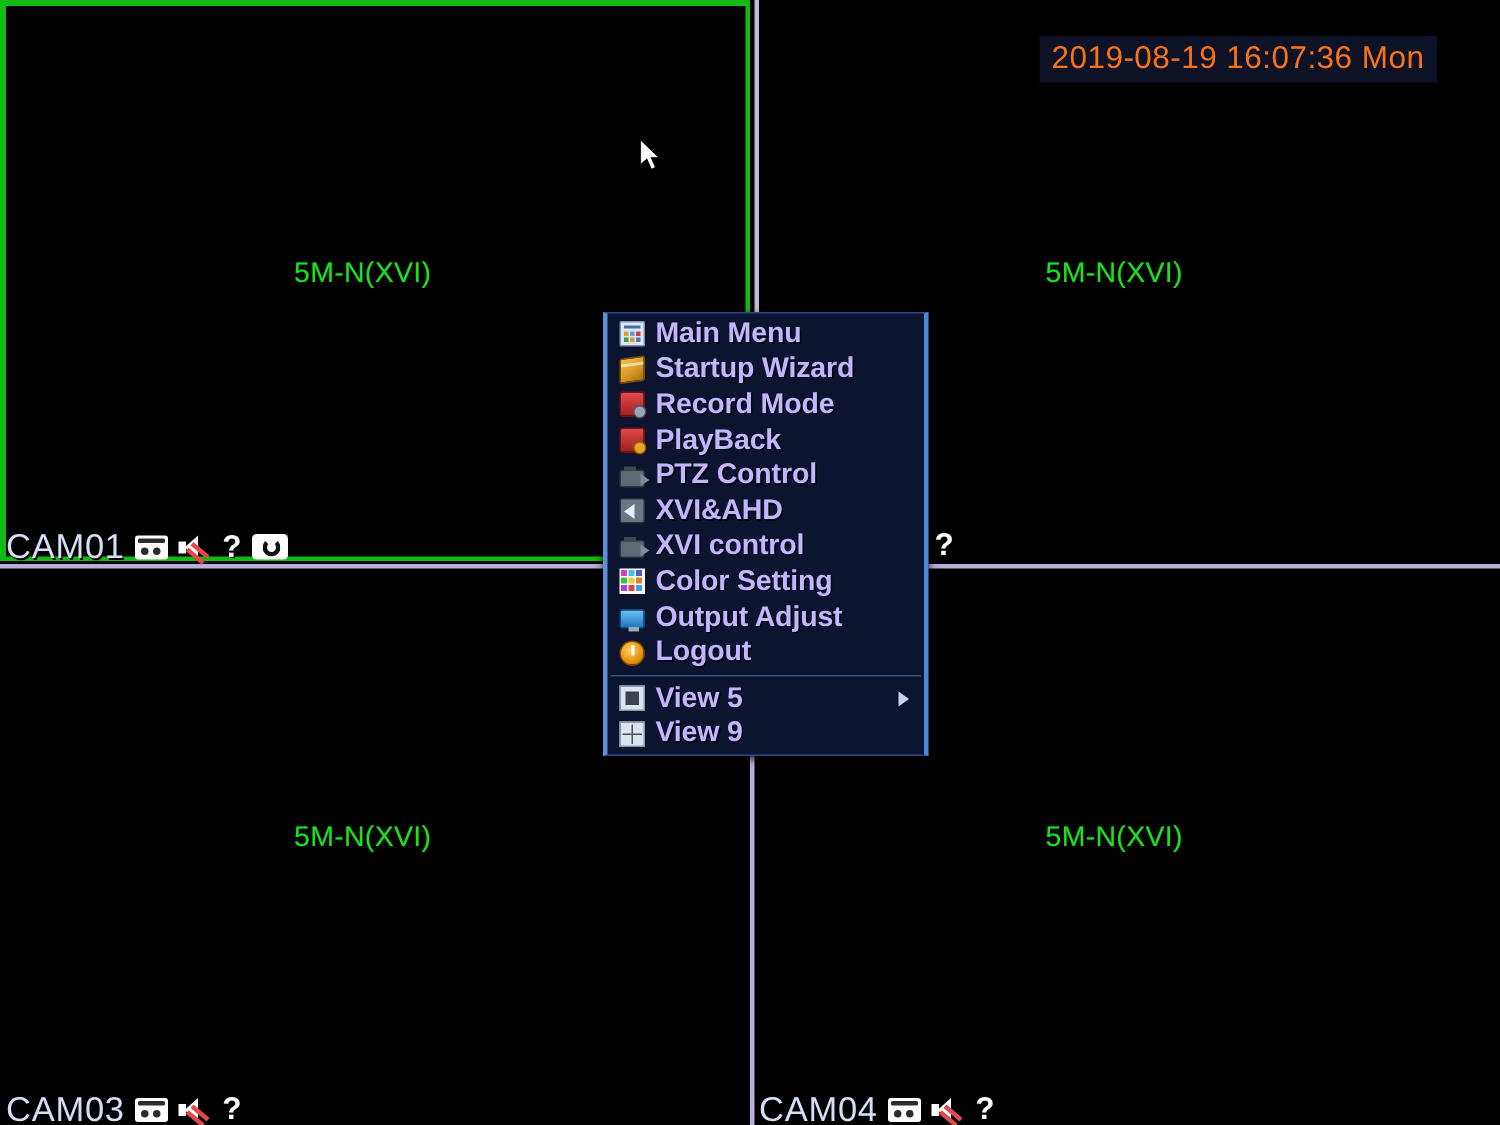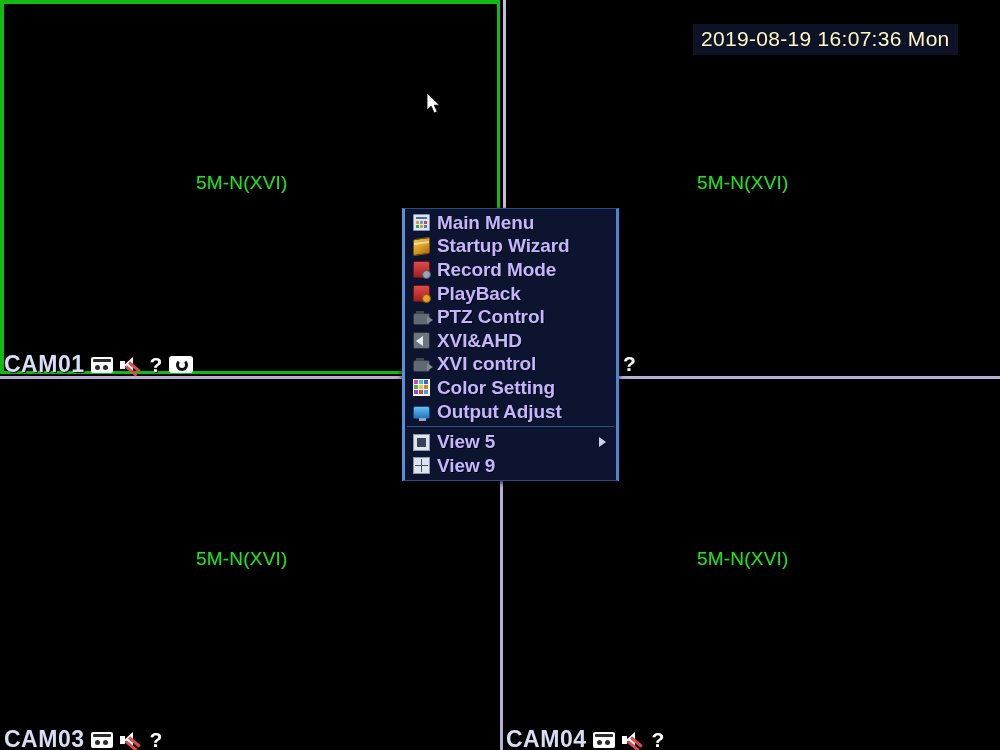--- a/index.html
+++ b/index.html
@@ -83,21 +83,21 @@
   .cam-bar {
     position: absolute;
     display: flex;
     align-items: center;
     gap: 7px;
     white-space: nowrap;
   }
   .cam-name {
     color: #d6dff5;
     font-size: 23px;
-    font-weight: bold;
+    font-weight: normal;
     font-family: "Liberation Sans", sans-serif;
     letter-spacing: 0.5px;
     text-shadow: 1px 1px 0 #000;
   }
   #cam-bar-1 { left: 4px;   top: 351px; }
   #cam-bar-3 { left: 4px;   top: 726px; }
   #cam-bar-4 { left: 506px; top: 726px; }
 
   
   .icon-rec {
@@ -196,21 +196,21 @@
     text-shadow: 1px 1px 0 #000;
   }
 
   
   #osd-clock {
     position: absolute;
     left: 693px;
     top: 24px;
     padding: 3px 8px 4px 8px;
     background: #0d1226;
-    color: #fef9c3;
+    color: #f97316;
     font-size: 21px;
     font-family: "Liberation Sans", sans-serif;
     letter-spacing: 0.3px;
     white-space: nowrap;
   }
 
   
   #context-menu {
     position: absolute;
     left: 402px;
@@ -595,20 +595,24 @@
     <div class="menu-item">
       <span class="mi-icon ic-color"></span>
       <span class="mi-label">Color Setting</span>
     </div>
 
     <div class="menu-item">
       <span class="mi-icon ic-output"></span>
       <span class="mi-label">Output Adjust</span>
     </div>
 
+    <div class="menu-item">
+      <span class="mi-icon ic-logout"></span>
+      <span class="mi-label">Logout</span>
+    </div>
 
     <div class="menu-sep"></div>
 
     <div class="menu-item">
       <span class="mi-icon ic-view1"></span>
       <span class="mi-label">View 5</span>
       <span class="mi-arrow"></span>
     </div>
 
     <div class="menu-item">

